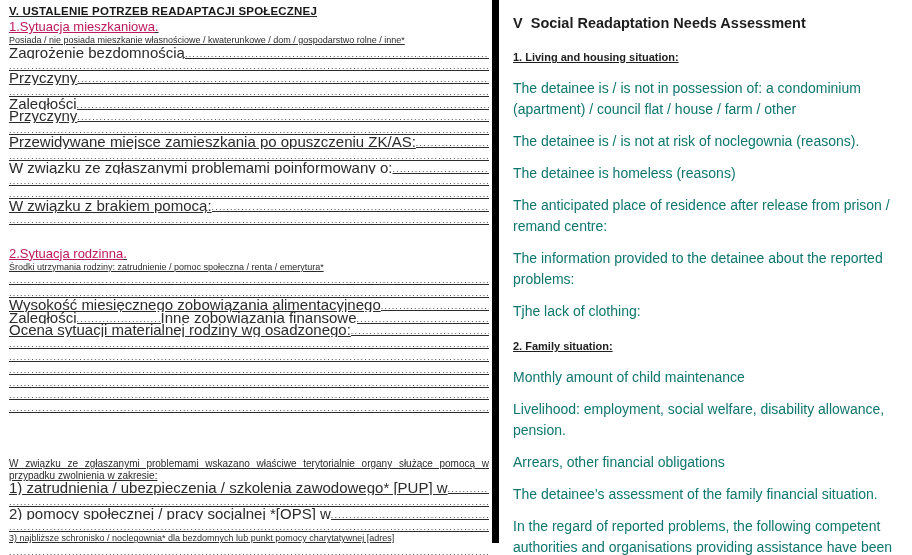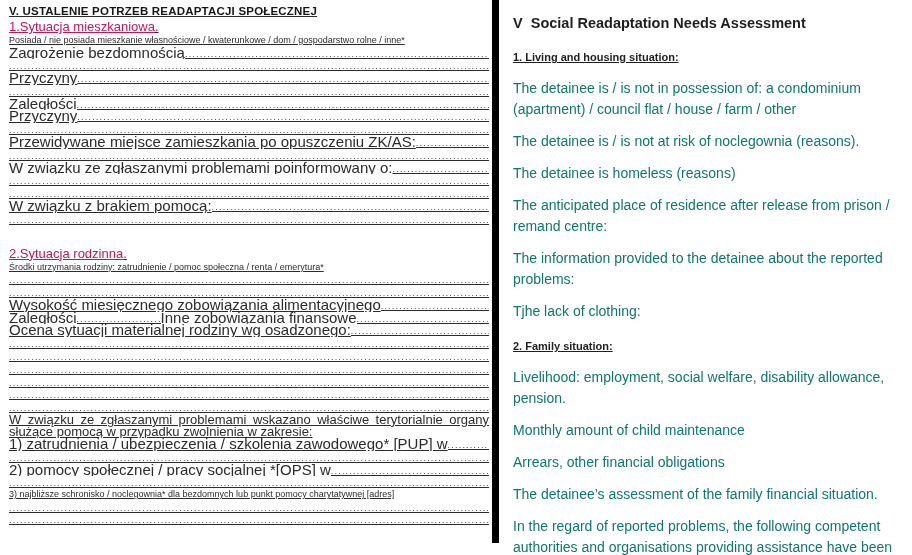--- a/index.html
+++ b/index.html
@@ -25,22 +25,22 @@
     font-size:13px; color:#be185d;
     height:16px; line-height:15px; white-space:nowrap; overflow:hidden;
   }
   .lp-sec .us { text-decoration:underline; }
   .lp-sec.mt { margin-top:20px; }
   .lp-plain {
     font-size:9px; line-height:11.5px; color:#2b2b2b;
     white-space:nowrap; overflow:hidden;
   }
   .lp-just {
-    font-size:13px; line-height:12px; color:#2b2b2b;
-    text-align:justify; text-justify:inter-word; overflow:hidden;
+    font-size:10px; line-height:12px; color:#2b2b2b;
+    text-align:justify; text-justify:inter-word; overflow:hidden;margin-top:44px;
   }
   .lp-line {
     display:flex; align-items:center;
     font-size:15px; height:12.8px; line-height:12.8px;
     white-space:nowrap; overflow:hidden; color:#2b2b2b;
   }
   .lp-line .lbl { flex:0 0 auto; }
   .dotfill { flex:1 1 auto; overflow:hidden; color:#3c3c3c; }
   .dotfill.fixed { flex:0 0 auto; }
   .dotfill::before {
@@ -198,20 +198,20 @@
     <div class="rp-title">V  Social Readaptation Needs Assessment</div>
     <div id="right-blocks">
         <div class="rp-h">1. Living and housing situation:</div>
         <div class="rp-p">The detainee is / is not in possession of: a condominium (apartment) / council flat / house / farm / other</div>
         <div class="rp-p">The detainee is / is not at risk of noclegownia (reasons).</div>
         <div class="rp-p">The detainee is homeless (reasons)</div>
         <div class="rp-p">The anticipated place of residence after release from prison / remand centre:</div>
         <div class="rp-p">The information provided to the detainee about the reported problems:</div>
         <div class="rp-p">Tjhe lack of clothing:</div>
         <div class="rp-h">2. Family situation:</div>
+        <div class="rp-p">Monthly amount of child maintenance</div>
         <div class="rp-p">Livelihood: employment, social welfare, disability allowance, pension.</div>
-        <div class="rp-p">Monthly amount of child maintenance</div>
         <div class="rp-p">Arrears, other financial obligations</div>
         <div class="rp-p">The detainee’s assessment of the family financial situation.</div>
         <div class="rp-p">In the regard of reported problems, the following competent authorities and organisations providing assistance have been recommended:</div>
       </div>
   </div>
 </div>
 
 </body></html>

